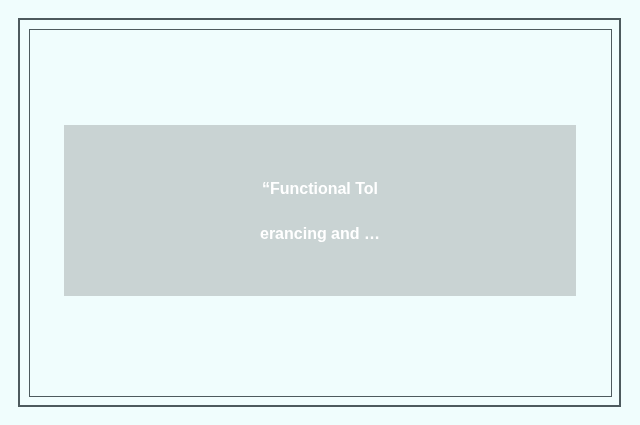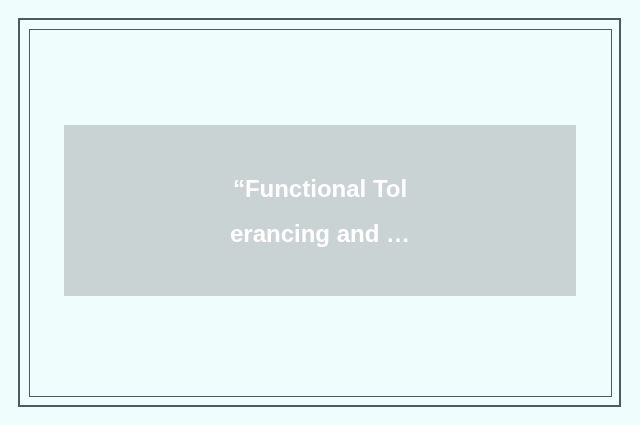--- a/index.html
+++ b/index.html
@@ -55,21 +55,21 @@
     background: #c9d3d3;
     display: flex;
     align-items: center;
     justify-content: center;
     text-align: center;
     overflow: hidden;
   }
 
   .placeholder-title {
     color: #ffffff;
-    font-size: 24px;
+    font-size: 16px;
     font-weight: bold;
     line-height: 45px;
     letter-spacing: 0px;
     white-space: pre-line;
     padding: 0 8px;
     margin: 0;
     user-select: none;
   }
 </style>
 </head>

